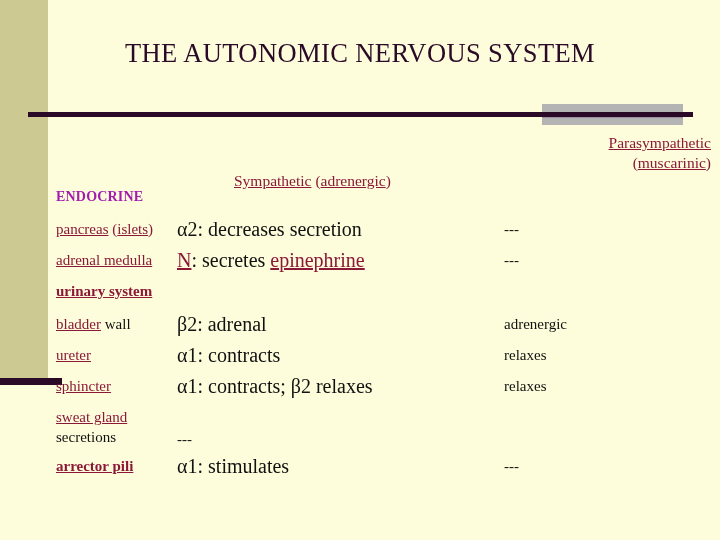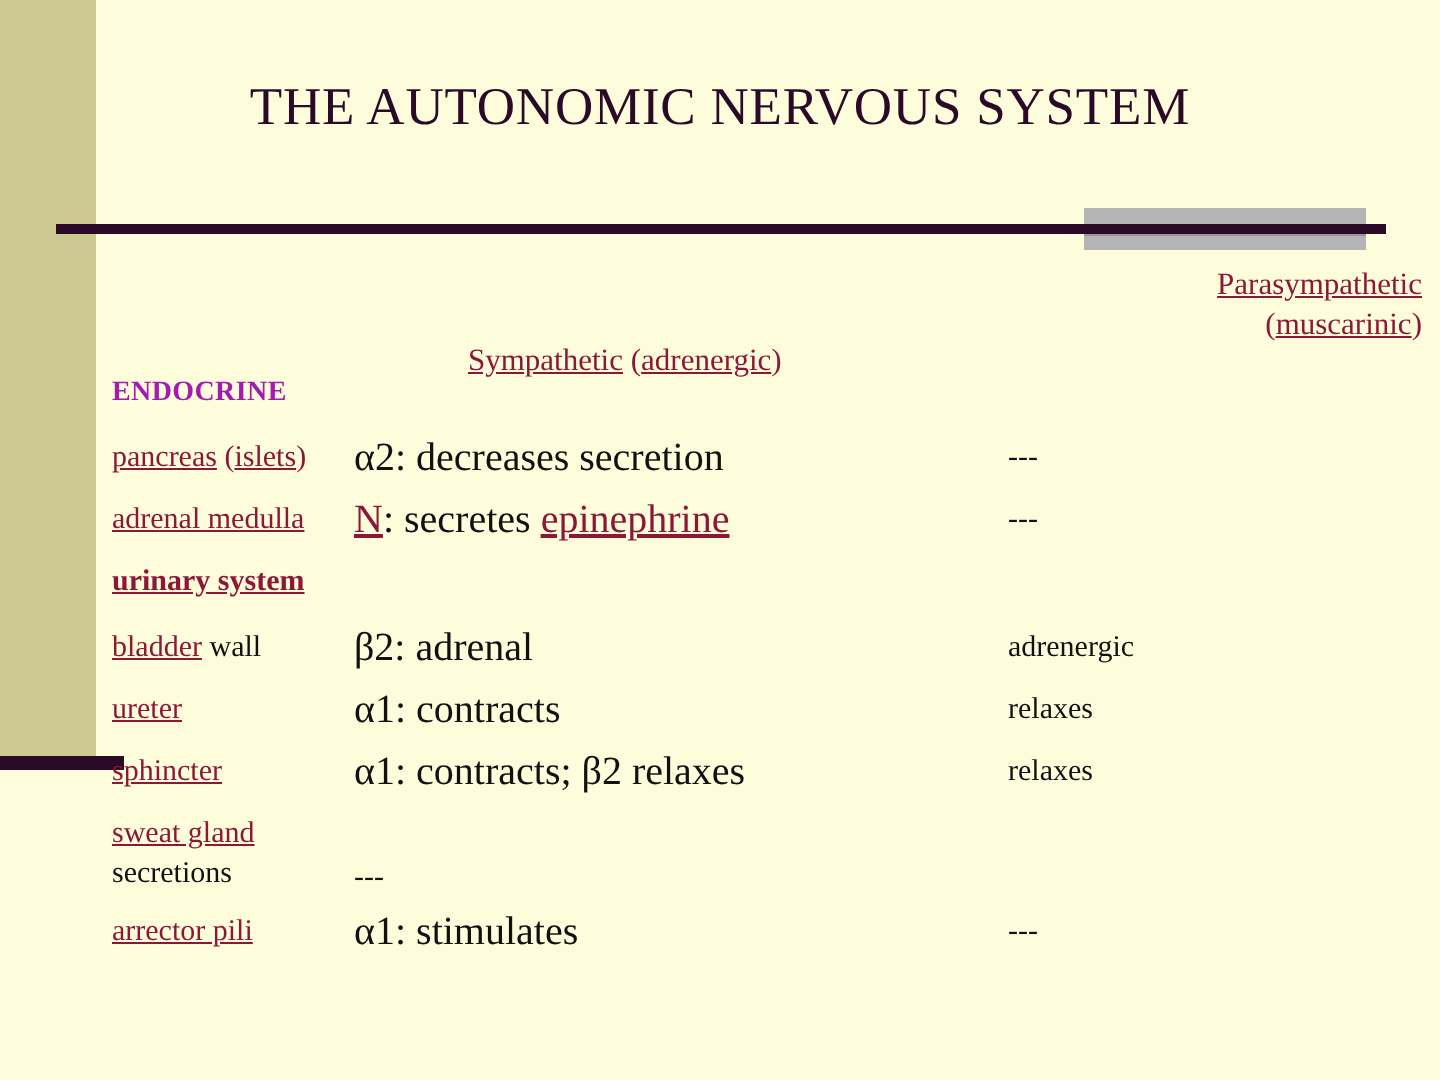--- a/index.html
+++ b/index.html
@@ -205,19 +205,19 @@
       <div class="row row-std">
         <div class="c-organ"><span class="maroon u">sphincter</span></div>
         <div class="c-symp"><span>α1: contracts; β2 relaxes</span></div>
         <div class="c-para"><span>relaxes</span></div>
       </div>
       <div class="row row-sweat">
         <div class="c-organ"><span class="maroon u">sweat gland</span><br><span>secretions</span></div>
         <div class="c-para sweat-dash"><span>---</span></div>
       </div>
       <div class="row row-std">
-        <div class="c-organ"><span class="maroon u" style="font-weight: normal;">arrector pili</span></div>
+        <div class="c-organ"><span class="maroon u" style="font-weight: bold;">arrector pili</span></div>
         <div class="c-symp"><span>α1: stimulates</span></div>
         <div class="c-para"><span>---</span></div>
       </div>
     </div>
 
 </div>
 
 </body></html>

